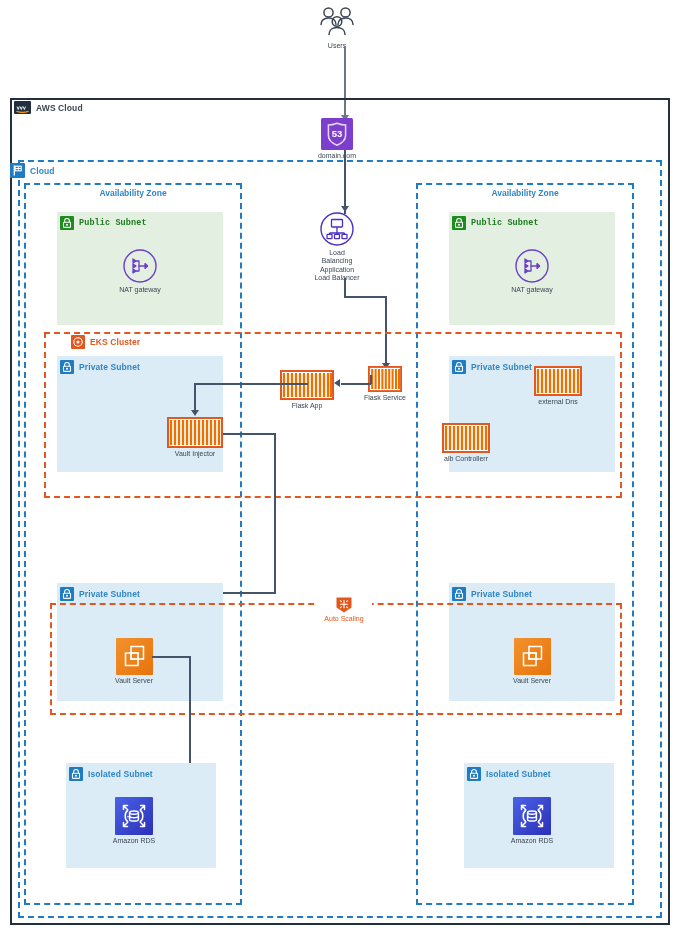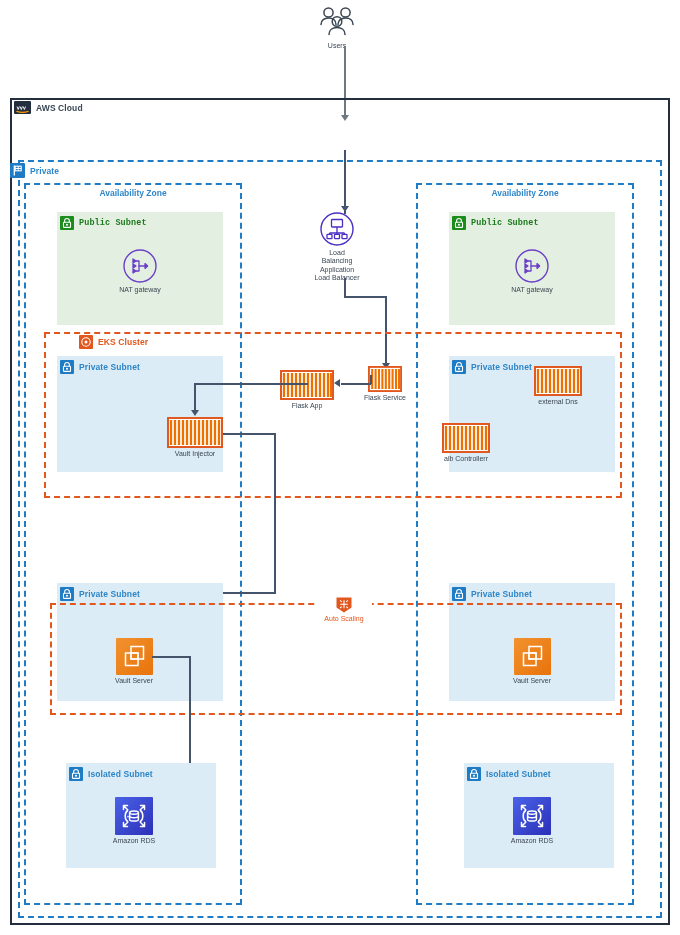--- a/index.html
+++ b/index.html
@@ -109,20 +109,28 @@
         <circle cx="20" cy="15.5" r="4.8"></circle>
         <path d="M12 28.6c0-4.4 3.5-7 8-7s8 2.6 8 7"></path>
       </g>
     </svg>
     <div class="cap">Users</div>
   </div>
 
   <div class="edge v edge-users" style="left:344px;top:46px;height:72px;width:2px;"></div>
   <div class="arrow arrow-down" style="left:341px;top:115px;border-top-color:#6E7880;"></div>
 
+  <div class="node" style="left:337px;top:118px;">
+    <svg width="32" height="32" viewBox="0 0 32 32">
+      <rect x="0" y="0" width="32" height="32" rx="1.5" fill="#7C3FCC"></rect>
+      <path d="M16 5.2 C12.4 6.5 9.6 7 7.4 7 V17.3 C7.4 22.2 11.2 25.3 16 27.2 C20.8 25.3 24.6 22.2 24.6 17.3 V7 C22.4 7 19.6 6.5 16 5.2 Z" fill="none" stroke="#E6D6FA" stroke-width="1.5"></path>
+        <text x="16" y="19.4" font-family="Liberation Sans, sans-serif" font-size="9.5" font-weight="bold" fill="#ffffff" text-anchor="middle">53</text>
+    </svg>
+    <div class="cap">domain.com</div>
+  </div>
 
   <div class="edge v" style="left:344px;top:150px;height:64px;"></div>
   <div class="arrow arrow-down" style="left:341px;top:206px;"></div>
 
   <div class="box box-cloud" style="left:10px;top:98px;width:660px;height:827px;"></div>
   <div class="grp-label lbl-cloud" style="left:14px;top:101px;">
     <svg class="gicon" width="17" height="13" viewBox="0 0 17 13">
       <rect x="0" y="0" width="17" height="13" rx="1" fill="#232F3E"></rect>
       <path d="M3 5.5 l1.2 3 l1.1-3 M6.1 5.5 l1.2 3 l1.1-3 M9.2 5.5 l1.2 3 l1.1-3" fill="none" stroke="#ffffff" stroke-width="0.9"></path>
       <path d="M2.4 10.2 c3.6 1.4 8.6 1.4 12.2 0" fill="none" stroke="#FF9900" stroke-width="1.1"></path>
@@ -132,21 +140,21 @@
 
   <div class="box box-region" style="left:18px;top:160px;width:644px;height:758px;"></div>
   <div class="grp-label lbl-region" style="left:10px;top:163px;">
     <svg class="gicon" width="15" height="15" viewBox="0 0 15 15">
       <rect x="0" y="0" width="15" height="15" rx="1" fill="#1F7CC4"></rect>
       <path d="M4.3 2.6 v10" stroke="#ffffff" stroke-width="1.3" fill="none"></path>
       <rect x="5.2" y="3.2" width="6" height="4.6" fill="none" stroke="#ffffff" stroke-width="1.1"></rect>
       <path d="M5.2 5.5 h6" stroke="#ffffff" stroke-width="1"></path>
       <path d="M8.2 3.2 v4.6" stroke="#ffffff" stroke-width="1"></path>
     </svg>
-    <span>Private</span>
+    <span>Cloud</span>
   </div>
 
   <div class="box box-az" style="left:24px;top:183px;width:218px;height:722px;"></div>
   <div class="az-center-label" style="left:24px;top:188px;width:218px;">Availability Zone</div>
 
   <div class="box box-az" style="left:416px;top:183px;width:218px;height:722px;"></div>
   <div class="az-center-label" style="left:416px;top:188px;width:218px;">Availability Zone</div>
 
   <div class="box box-subnet sub-public" style="left:57px;top:212px;width:166px;height:113px;"></div>
   <div class="grp-label lbl-public" style="left:60px;top:216px;">
@@ -214,21 +222,21 @@
 Application
 Load Balancer</div>
   </div>
 
   <div class="edge v" style="left:344px;top:278px;height:19px;"></div>
   <div class="edge h" style="left:344px;top:296px;width:42px;"></div>
   <div class="edge v" style="left:385px;top:296px;height:70px;"></div>
   <div class="arrow arrow-down" style="left:382px;top:363px;"></div>
 
   <div class="box box-eks" style="left:44px;top:332px;width:578px;height:166px;"></div>
-  <div class="grp-label lbl-eks" style="left:48px;top:335px;padding-left:31px;">
+  <div class="grp-label lbl-eks" style="left:40px;top:335px;padding-left:31px;">
     <svg class="gicon" width="14" height="14" viewBox="0 0 14 14">
       <rect x="0" y="0" width="14" height="14" rx="1" fill="#E2571E"></rect>
       <circle cx="7" cy="7" r="4.2" fill="none" stroke="#ffffff" stroke-width="1.1"></circle>
       <circle cx="7" cy="7" r="1.5" fill="#ffffff"></circle>
     </svg>
     <span>EKS Cluster</span>
   </div>
 
   <div class="box box-subnet sub-private" style="left:57px;top:356px;width:166px;height:116px;"></div>
   <div class="grp-label lbl-private" style="left:60px;top:360px;">

